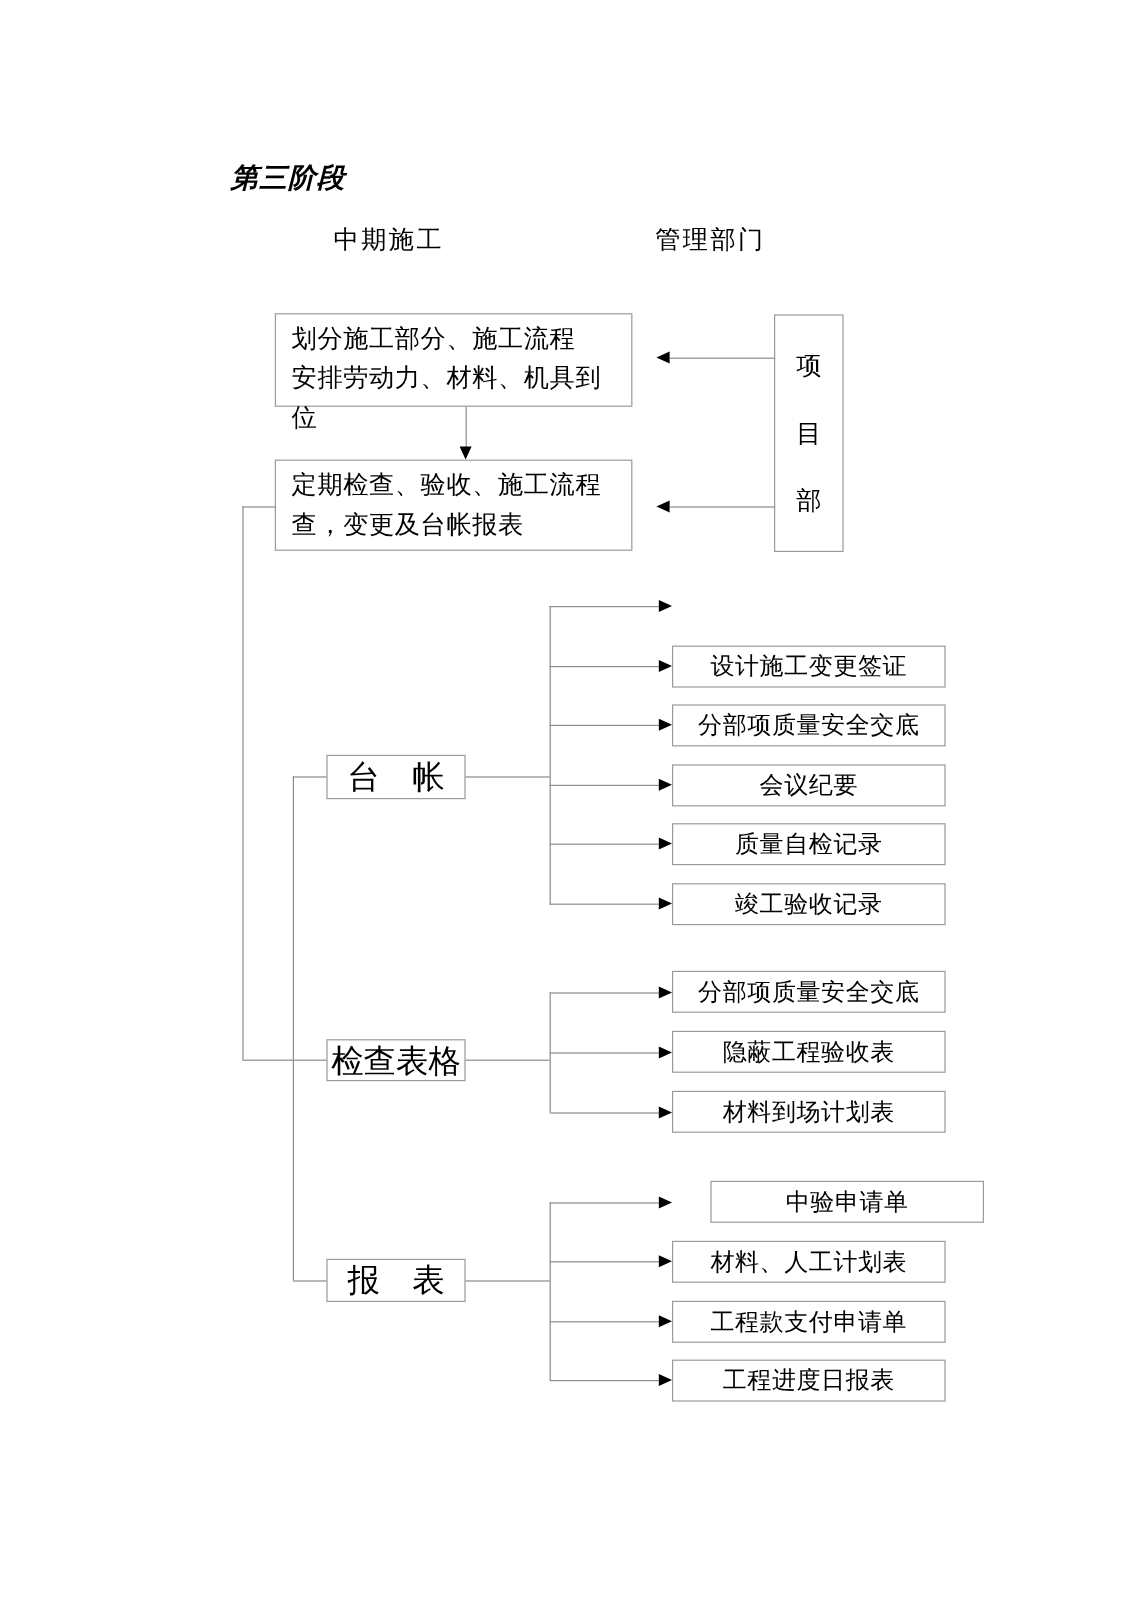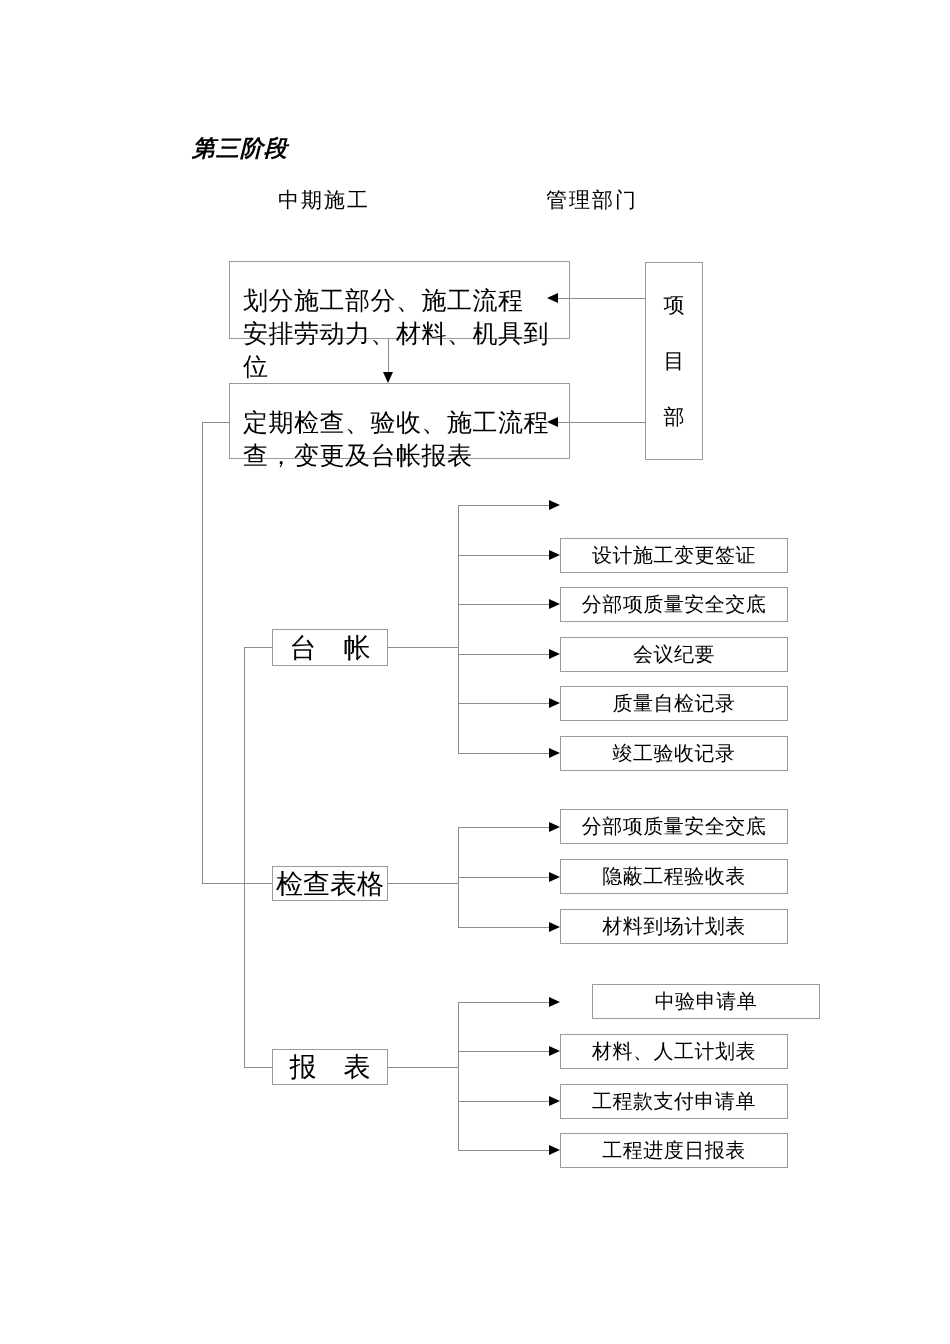--- a/index.html
+++ b/index.html
@@ -31,24 +31,24 @@
     letter-spacing: 2px;
   }
 
   
   .box {
     position: absolute;
     border: 1px solid #9a9a9a;
     background: #ffffff;
   }
   .proc-box {
-    left: 229px; width: 341px;
-    font-size: 25px;
+    left: 229px; width: 298px;
+    font-size: 21px;
     line-height: 33px;
-    padding: 22px 4px 0 13px;
+    padding: 4px 4px 0 13px;
     letter-spacing: 0.5px;
   }
   .proj-box {
     left: 645px; top: 262px; width: 58px; height: 198px;
     display: flex; flex-direction: column;
     align-items: center; justify-content: space-evenly;
     font-size: 21px;
   }
   .glabel {
     left: 272px; width: 116px;

